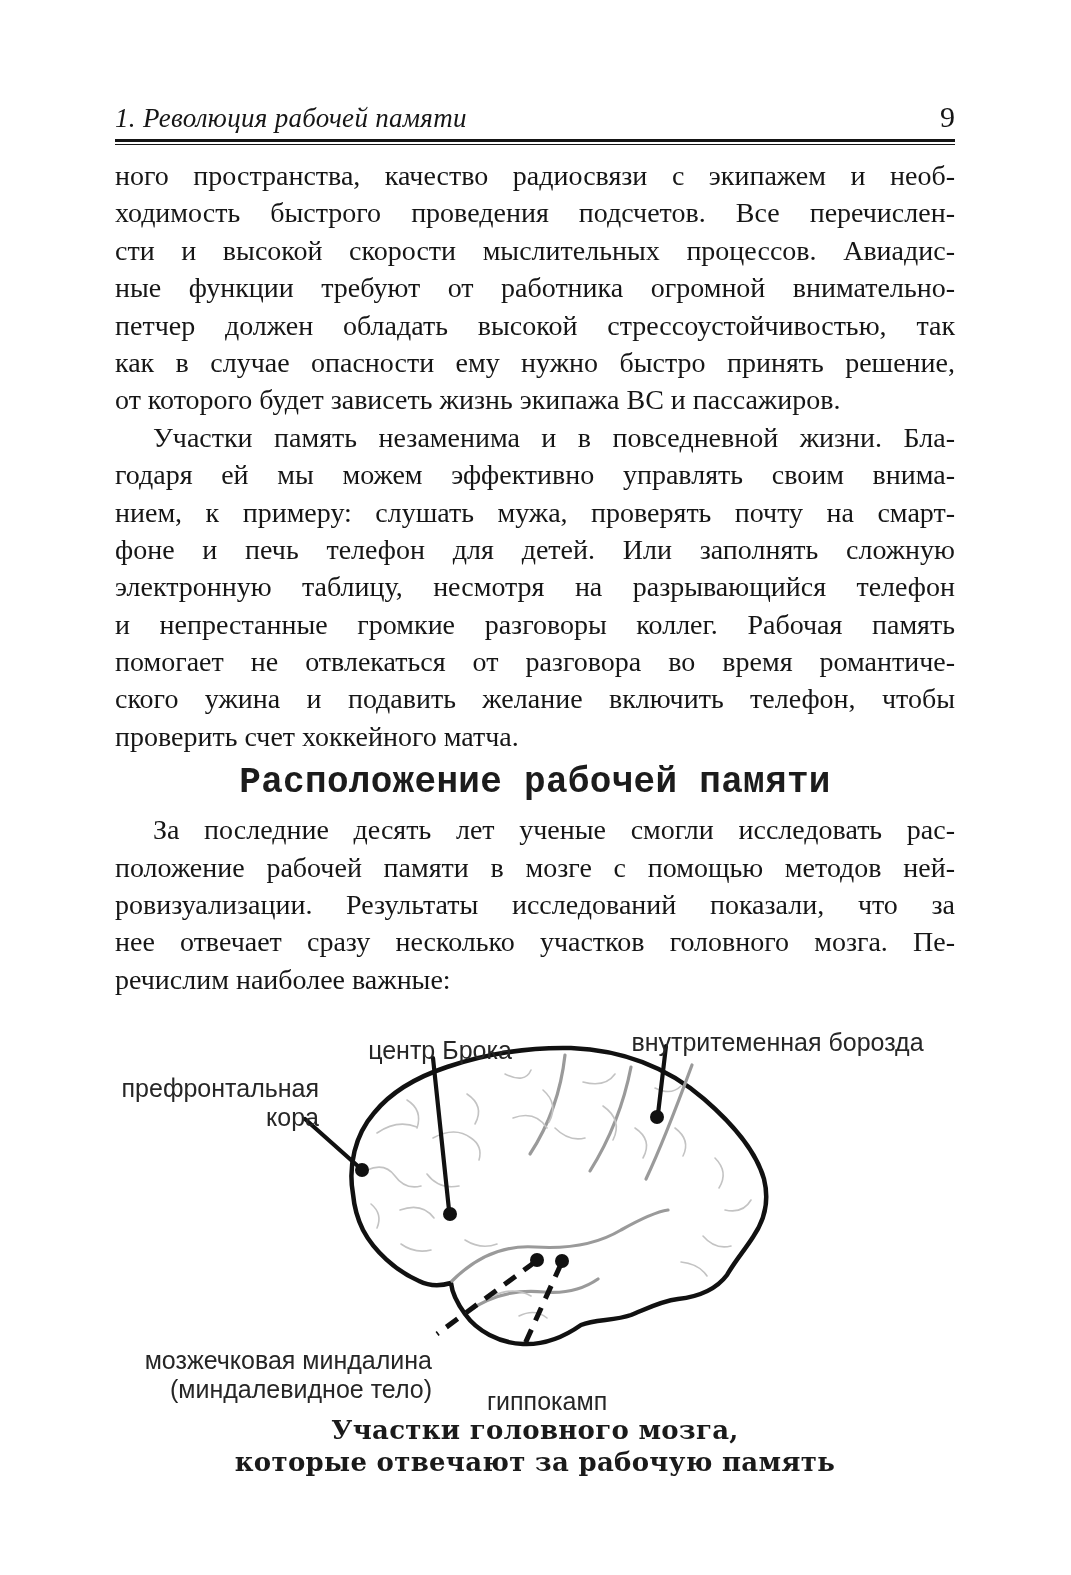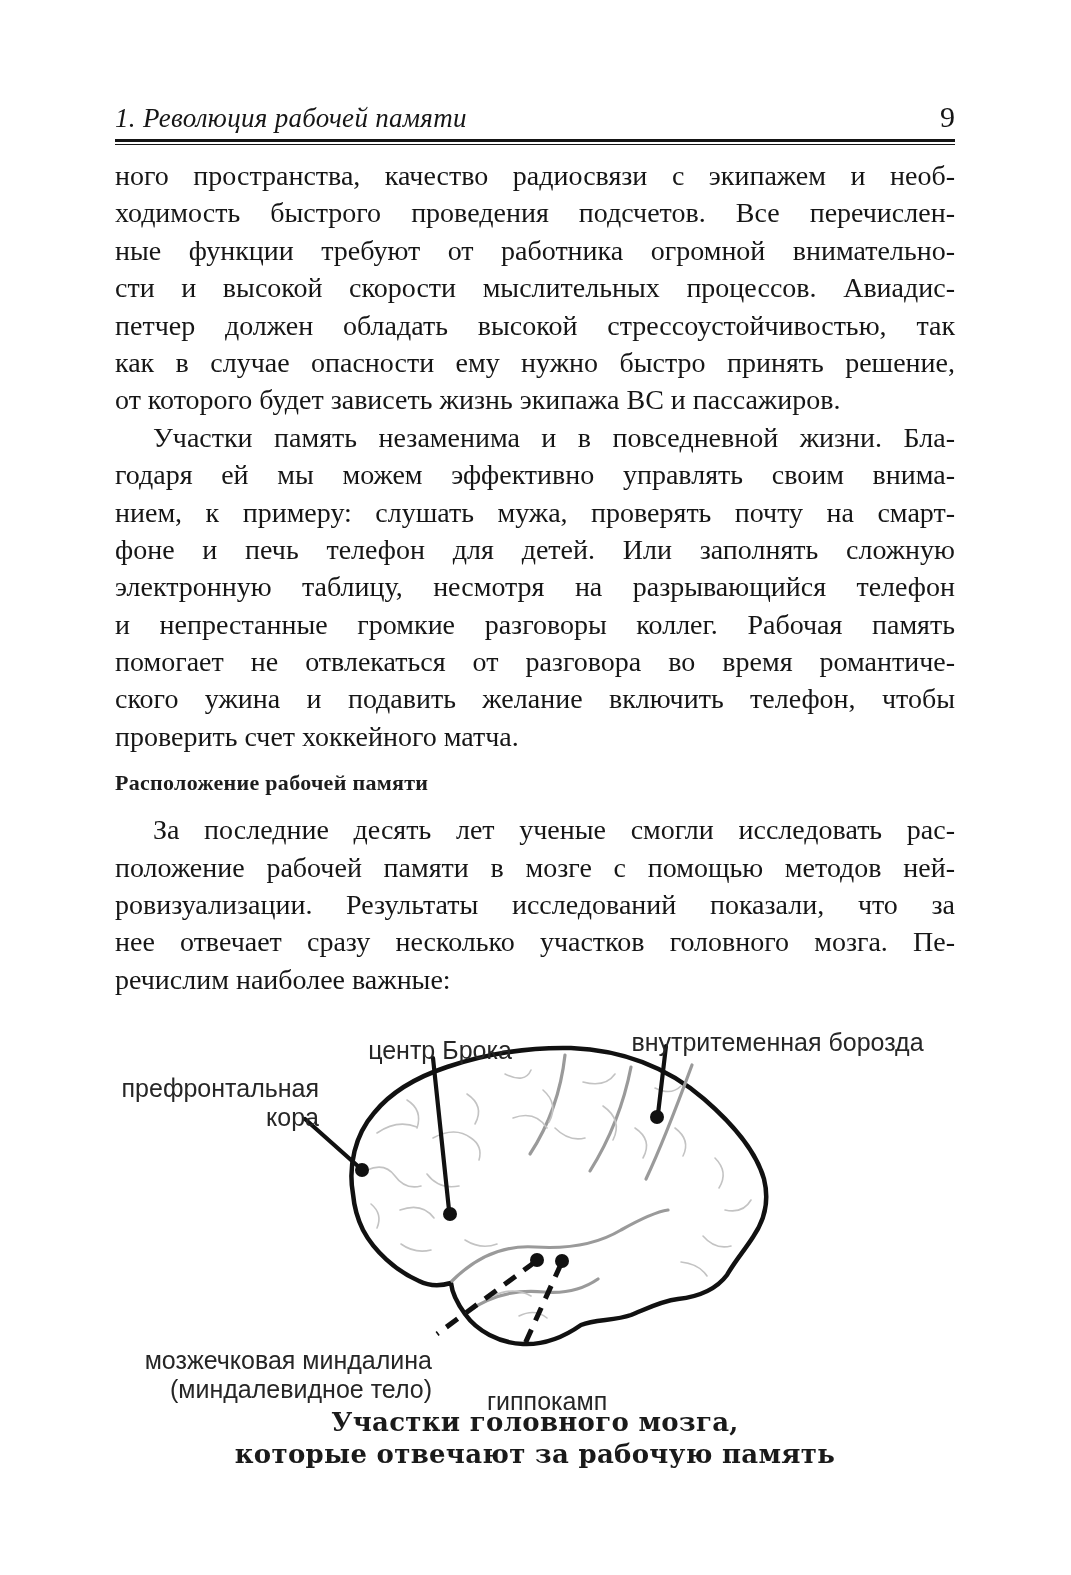--- a/index.html
+++ b/index.html
@@ -21,60 +21,60 @@
   .para { font-size:28px; }
   .para .line {
     height:37.4px; line-height:37.4px; white-space:nowrap;
     text-align:justify; text-align-last:justify;
   }
   .para .line.last { text-align-last:left; }
   .para.indent .line:first-child { text-indent:38px; }
   .para1 { margin-top:12px; }
 
   .section-heading {
-    margin:10px 0; font-family:Liberation Serif, serif; font-weight:bold;
-    font-size:22px; line-height:36px; text-align:left; color:#1c1c1c; letter-spacing:0.3px;
+    margin:10px 0; font-family:Liberation Mono, monospace; font-weight:bold;
+    font-size:36px; line-height:36px; text-align:center; color:#1c1c1c; letter-spacing:0.3px;
   }
 
   
   .figure { position:relative; width:840px; height:404px; }
   .figure svg { position:absolute; left:0; top:0; }
   .fig-label {
     position:absolute; font-family:"Liberation Sans", sans-serif;
     font-size:25px; line-height:29px; color:#262626;margin-top:20px;
   }
   .lbl-prefrontal { left:0;   top:56px;  width:204px; text-align:right; }
   .lbl-broca      { left:240px; top:18px; width:170px; text-align:center; }
   .lbl-intraparietal { left:505px; top:10px; width:315px; text-align:center; }
   .lbl-amygdala   { left:25px; top:328px; width:292px; text-align:right; }
   .lbl-hippocampus{ left:372px; top:369px; width:140px; text-align:left; }
 
   .caption {
-    margin-top:4px; text-align:center; font-weight:bold;
+    margin-top:12px; text-align:center; font-weight:bold;
     font-family:"DejaVu Serif", "Liberation Serif", serif;
     font-size:26px; line-height:32px; color:#1a1a1a; letter-spacing:0.3px;
   }
 </style>
 </head>
 <body>
 
 <div class="page">
   <div class="content">
 
     <div class="running-head">
       <span class="running-title">1. Революция рабочей памяти</span>
       <span class="page-number">9</span>
     </div>
     <div class="rule"></div>
 
     <div class="para para1">
         <div class="line">ного пространства, качество радиосвязи с экипажем и необ-</div>
         <div class="line">ходимость быстрого проведения подсчетов. Все перечислен-</div>
+        <div class="line">сти и высокой скорости мыслительных процессов. Авиадис-</div>
         <div class="line">ные функции требуют от работника огромной внимательно-</div>
-        <div class="line">сти и высокой скорости мыслительных процессов. Авиадис-</div>
         <div class="line">петчер должен обладать высокой стрессоустойчивостью, так</div>
         <div class="line">как в случае опасности ему нужно быстро принять решение,</div>
         <div class="line last">от которого будет зависеть жизнь экипажа ВС и пассажиров.</div>
       </div>
     <div class="para indent">
         <div class="line">Участки память незаменима и в повседневной жизни. Бла-</div>
         <div class="line">годаря ей мы можем эффективно управлять своим внима-</div>
         <div class="line">нием, к примеру: слушать мужа, проверять почту на смарт-</div>
         <div class="line">фоне и печь телефон для детей. Или заполнять сложную</div>
         <div class="line">электронную таблицу, несмотря на разрывающийся телефон</div>

